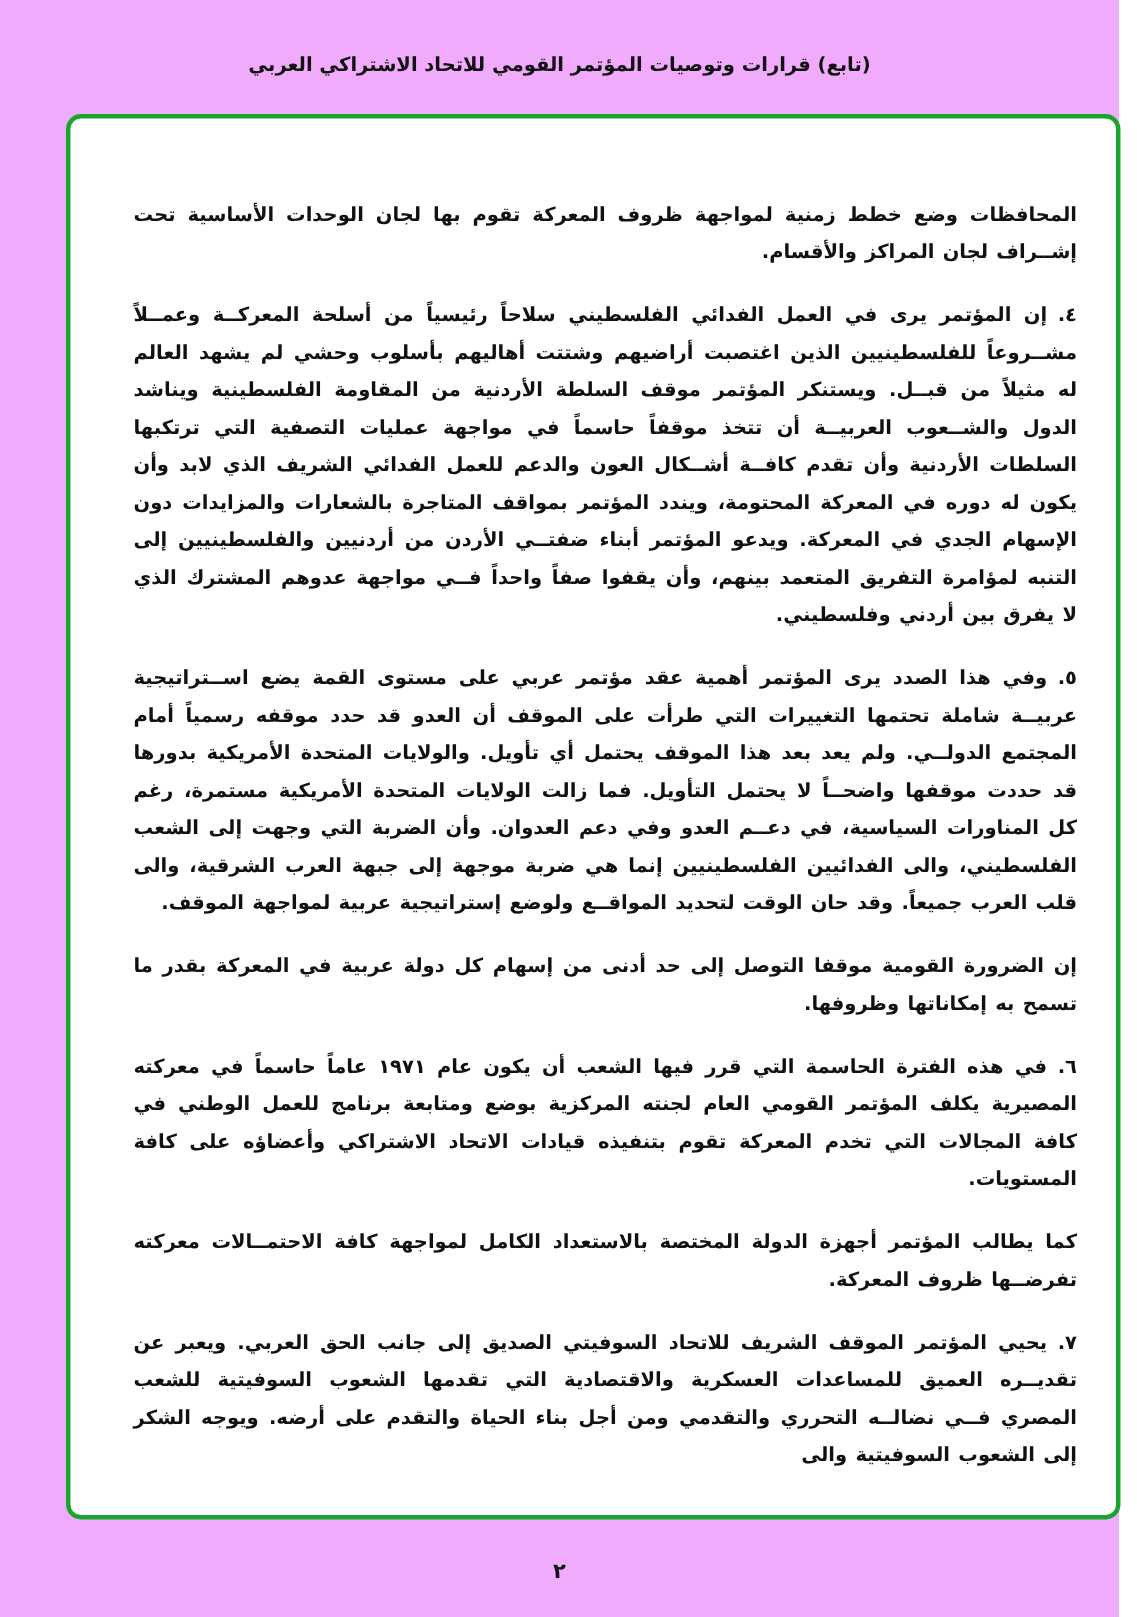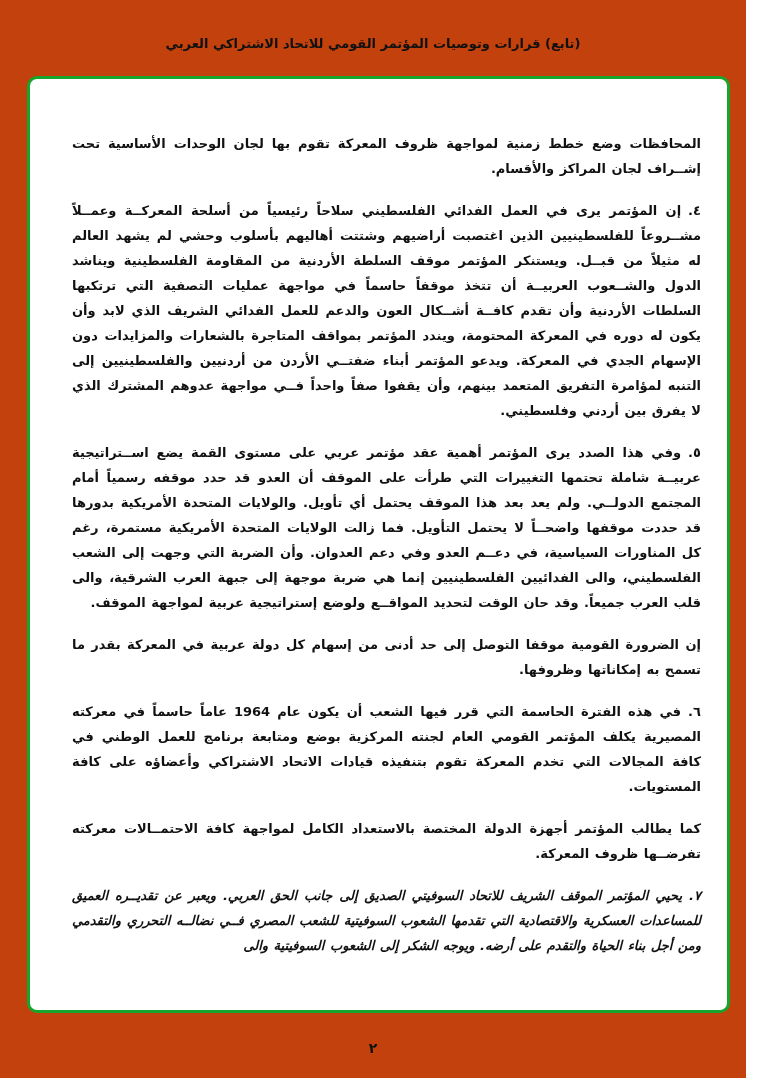--- a/index.html
+++ b/index.html
@@ -8,52 +8,52 @@
     width: 758px;
     height: 1078px;
     font-family: "DejaVu Sans", sans-serif;
     position: relative;
     color: #111111;
   }
   .sheet {
     position: relative;
     width: 746px;
     height: 1078px;
-    background: #c2410c;
+    background: #f0abfc;
   }
   .doc-title {
     direction: rtl;
     text-align: center;
     font-size: 13px;
     font-weight: bold;
     padding-top: 36px;
     letter-spacing: 0;
   }
   .content-box {
     position: absolute;
-    left: 27px;
+    left: 44px;
     top: 76px;
     width: 703px;
     height: 937px;
     border: 3px solid #18a52b;
     border-radius: 10px;
     padding: 52px 26px 20px 42px;
     overflow: hidden;
     background: #ffffff;
   }
   .para {
     direction: rtl;
     text-align: justify;
     font-size: 13px;
     font-weight: bold;
     line-height: 25px;
     margin-bottom: 17px;
     word-spacing: 1px;
   }
-  .para:last-child { margin-bottom: 0; font-style: italic; }
+  .para:last-child { margin-bottom: 0; }
   .num {
     padding-left: 7px;
     white-space: nowrap;
   }
   .num:empty { display: none; padding: 0; }
   .page-number {
     position: absolute;
     left: 0;
     right: 0;
     bottom: 22px;
@@ -82,21 +82,21 @@
 
     <p class="para">
       <span class="num">٥.</span><span class="txt">وفي هذا الصدد يرى المؤتمر أهمية عقد مؤتمر عربي على مستوى القمة يضع اســتراتيجية عربيــة شاملة تحتمها التغييرات التي طرأت على الموقف أن العدو قد حدد موقفه رسمياً أمام المجتمع الدولــي. ولم يعد بعد هذا الموقف يحتمل أي تأويل. والولايات المتحدة الأمريكية بدورها قد حددت موقفها واضحــاً لا يحتمل التأويل. فما زالت الولايات المتحدة الأمريكية مستمرة، رغم كل المناورات السياسية، في دعــم العدو وفي دعم العدوان. وأن الضربة التي وجهت إلى الشعب الفلسطيني، والى الفدائيين الفلسطينيين إنما هي ضربة موجهة إلى جبهة العرب الشرقية، والى قلب العرب جميعاً. وقد حان الوقت لتحديد المواقــع ولوضع إستراتيجية عربية لمواجهة الموقف.</span>
     </p>
 
     <p class="para">
       <span class="txt">إن الضرورة القومية موقفا التوصل إلى حد أدنى من إسهام كل دولة عربية في المعركة بقدر ما تسمح به إمكاناتها وظروفها.</span>
     </p>
 
     <p class="para">
-      <span class="num">٦.</span><span class="txt">في هذه الفترة الحاسمة التي قرر فيها الشعب أن يكون عام 1964 عاماً حاسماً في معركته المصيرية يكلف المؤتمر القومي العام لجنته المركزية بوضع ومتابعة برنامج للعمل الوطني في كافة المجالات التي تخدم المعركة تقوم بتنفيذه قيادات الاتحاد الاشتراكي وأعضاؤه على كافة المستويات.</span>
+      <span class="num">٦.</span><span class="txt">في هذه الفترة الحاسمة التي قرر فيها الشعب أن يكون عام ١٩٧١ عاماً حاسماً في معركته المصيرية يكلف المؤتمر القومي العام لجنته المركزية بوضع ومتابعة برنامج للعمل الوطني في كافة المجالات التي تخدم المعركة تقوم بتنفيذه قيادات الاتحاد الاشتراكي وأعضاؤه على كافة المستويات.</span>
     </p>
 
     <p class="para">
       <span class="txt">كما يطالب المؤتمر أجهزة الدولة المختصة بالاستعداد الكامل لمواجهة كافة الاحتمــالات معركته تفرضــها ظروف المعركة.</span>
     </p>
 
     <p class="para">
       <span class="num">٧.</span><span class="txt">يحيي المؤتمر الموقف الشريف للاتحاد السوفيتي الصديق إلى جانب الحق العربي. ويعبر عن تقديــره العميق للمساعدات العسكرية والاقتصادية التي تقدمها الشعوب السوفيتية للشعب المصري فــي نضالــه التحرري والتقدمي ومن أجل بناء الحياة والتقدم على أرضه. ويوجه الشكر إلى الشعوب السوفيتية والى</span>
     </p>
 

